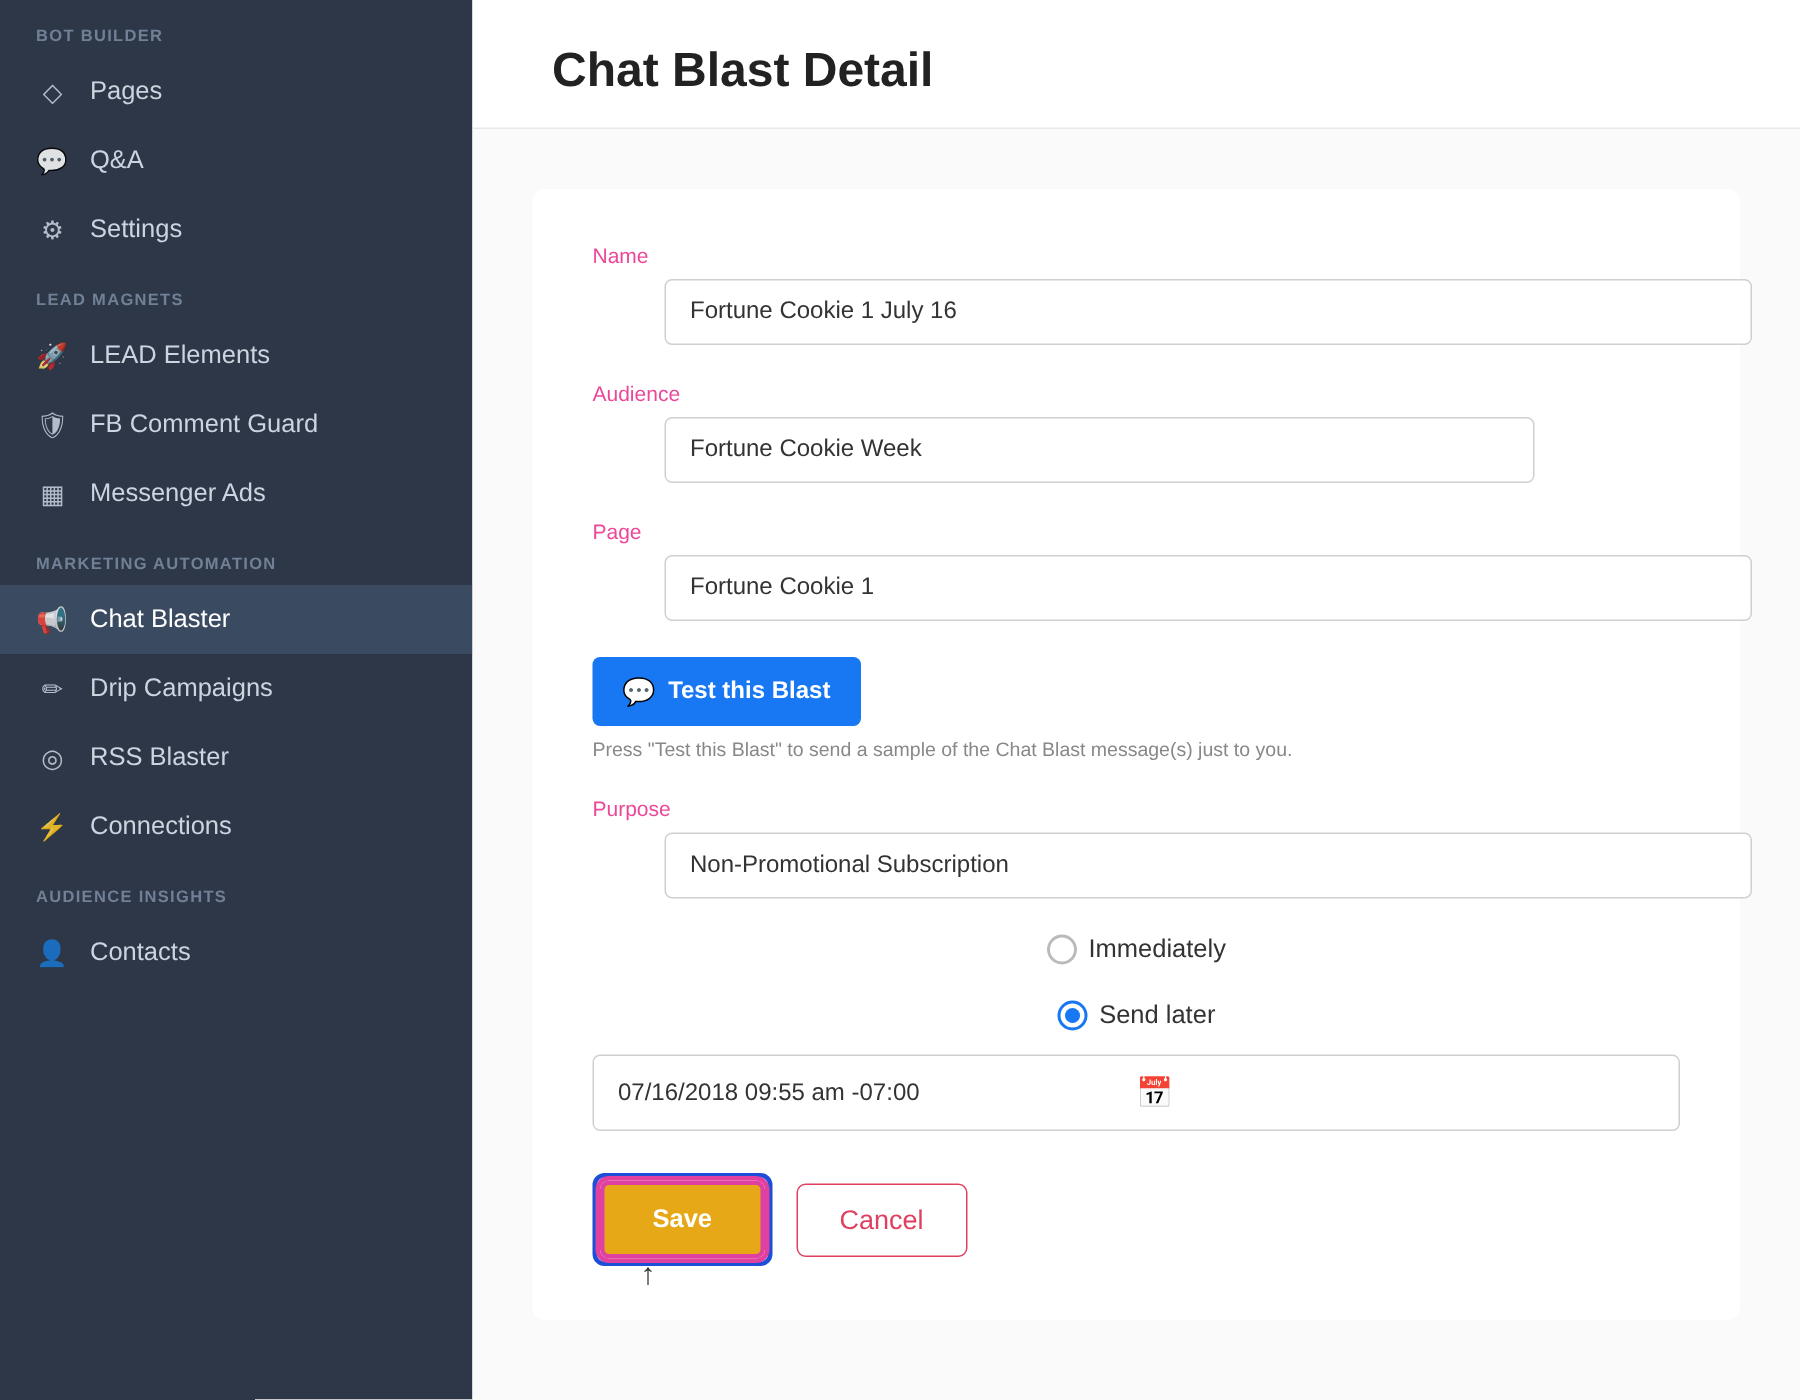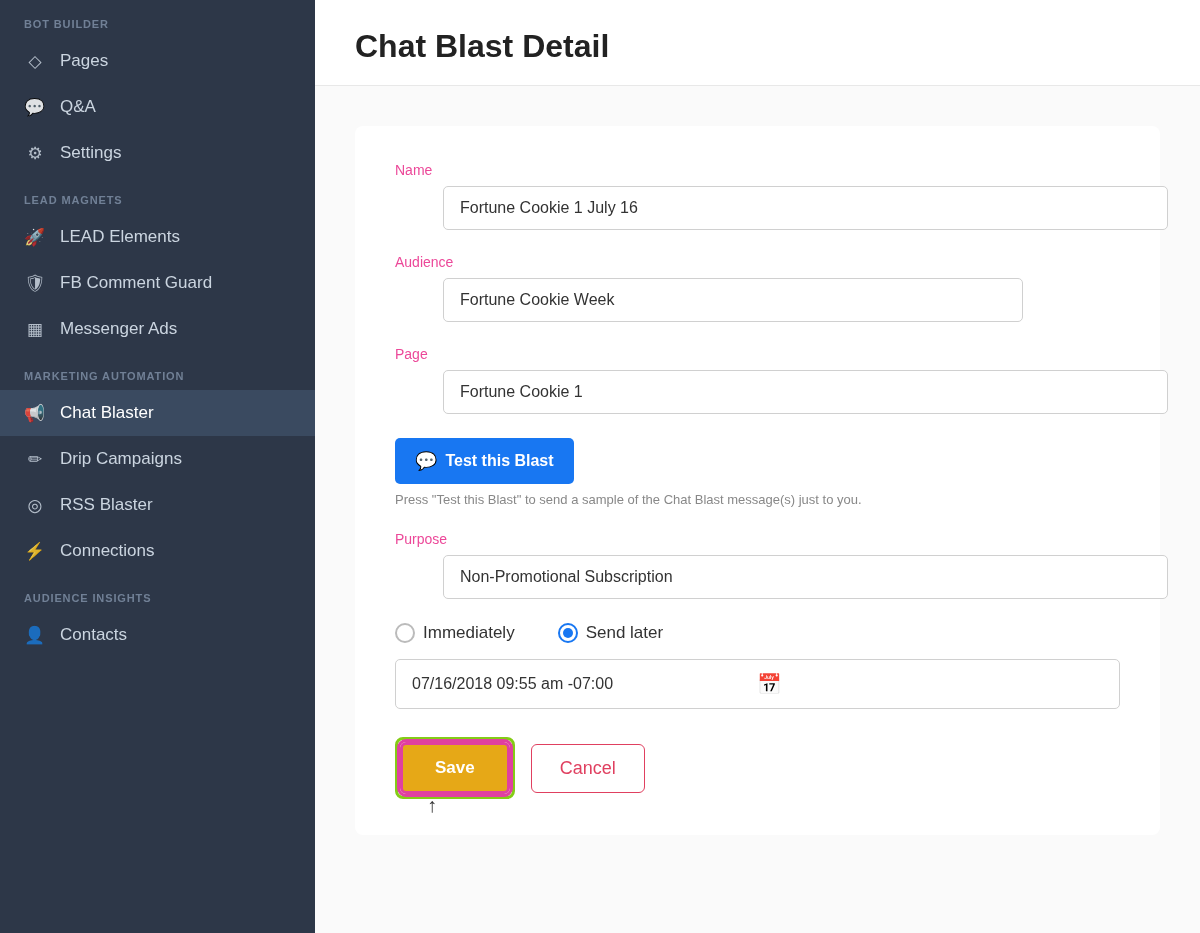--- a/index.html
+++ b/index.html
@@ -57,20 +57,21 @@
     }
     .main-header {
       padding: 28px 40px 20px 40px;
       border-bottom: 1px solid #e8e8e8;
       background: #fff;
     }
     .main-header h1 {
       font-size: 32px;
       font-weight: 700;
       color: #222;
+      margin-left: 13px;
     }
     .main-content {
       padding: 40px 40px;
       background: #fafafa;
       flex: 1;
     }
     .form-card {
       background: #fff;
       border-radius: 8px;
       padding: 36px 40px 36px 40px;
@@ -114,22 +115,23 @@
       margin-bottom: 8px;
     }
     .test-blast-hint {
       font-size: 13px;
       color: #888;
       margin-bottom: 24px;
     }
     .radio-group {
       display: flex;
       align-items: center;
-      gap: 43px;
+      gap: 24px;
       margin-bottom: 16px;
+      flex-direction: column;
     }
     .radio-option {
       display: flex;
       align-items: center;
       gap: 8px;
       font-size: 17px;
       color: #333;
       cursor: pointer;
     }
     .radio-circle {
@@ -203,21 +205,21 @@
       bottom: -18px;
       left: 32px;
       font-size: 20px;
       color: #333;
     }
     .save-outer {
       position: relative;
       display: inline-block;
     }
     .pink-border-wrap {
-      border: 3px solid #84cc16;
+      border: 3px solid #1d4ed8;
       border-radius: 8px;
       display: inline-block;
       padding: 2px;
     }
   </style>
 </head>
 <body>
 
 <nav class="sidebar">
   <div class="sidebar-section-label">BOT BUILDER</div>

